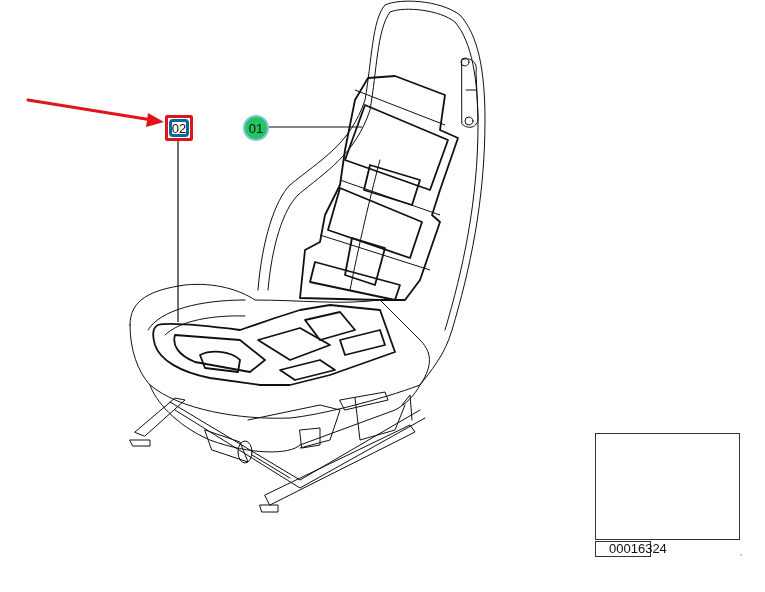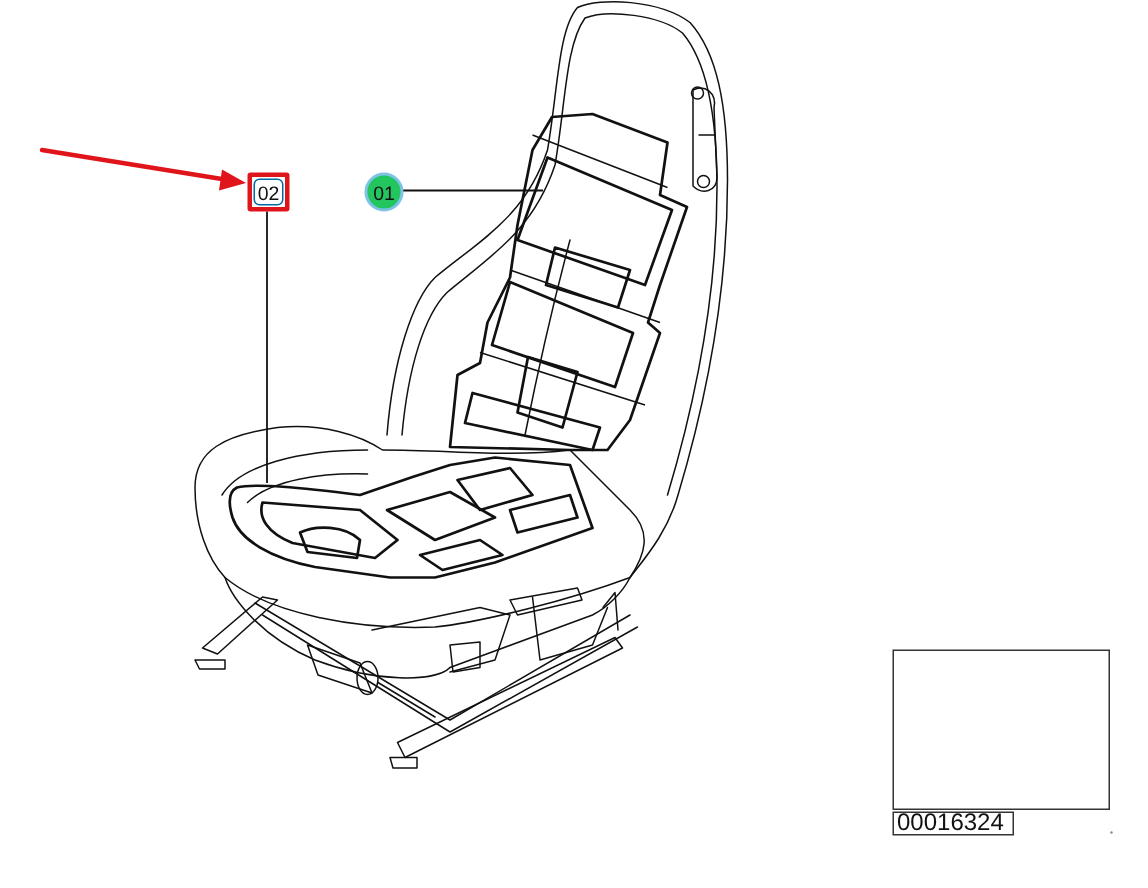--- a/index.html
+++ b/index.html
@@ -10,32 +10,32 @@
       border: 2px solid #7cc3e6; border-radius: 50%; background: #22c55e;
       font-size: 13px; color: #111; display: flex; align-items: center; justify-content: center;
       box-sizing: border-box;
     }
     .callout-box-label {
       position: absolute; left: 165px; top: 115px; width: 28px; height: 26px;
       border: 3px solid #e0141b; border-radius: 2px; background: #fff;
       box-sizing: border-box; display: flex; align-items: center; justify-content: center;
     }
     .callout-box-inner {
-      width: 20px; height: 18px; border: 1px solid #0369a1; border-radius: 4px;
+      width: 20px; height: 18px; border: 3px solid #0369a1; border-radius: 4px;
       font-size: 13px; color: #111; display: flex; align-items: center; justify-content: center;
       box-sizing: border-box;
     }
     .inset {
       position: absolute; left: 595px; top: 433px; width: 145px; height: 107px;
       border: 1.5px solid #333; box-sizing: border-box; background: #fff;
     }
     .inset-code {
-      position: absolute; left: 595px; top: 541px; width: 81px; height: 16px;
+      position: absolute; left: 595px; top: 541px; width: 56px; height: 16px;
       border: 1.5px solid #333; box-sizing: border-box; background: #fff;
-      font-size: 16px; color: #111; line-height: 13px; padding-left: 2px;
+      font-size: 13px; color: #111; line-height: 13px; padding-left: 13px;
     }
   </style>
 </head>
 <body>
 
 <div id="stage">
   <svg width="765" height="592" viewBox="0 0 765 592" xmlns="http://www.w3.org/2000/svg">
     <g fill="none" stroke="#111" stroke-width="1" stroke-linejoin="round" stroke-linecap="round">
 
       <path d="M258,290 C262,240 275,200 290,185 C320,160 350,145 365,100 C372,60 372,20 385,5 C400,-2 440,0 460,15 C478,35 485,70 485,120 C485,200 470,270 452,330 C445,355 430,372 420,385"></path>

